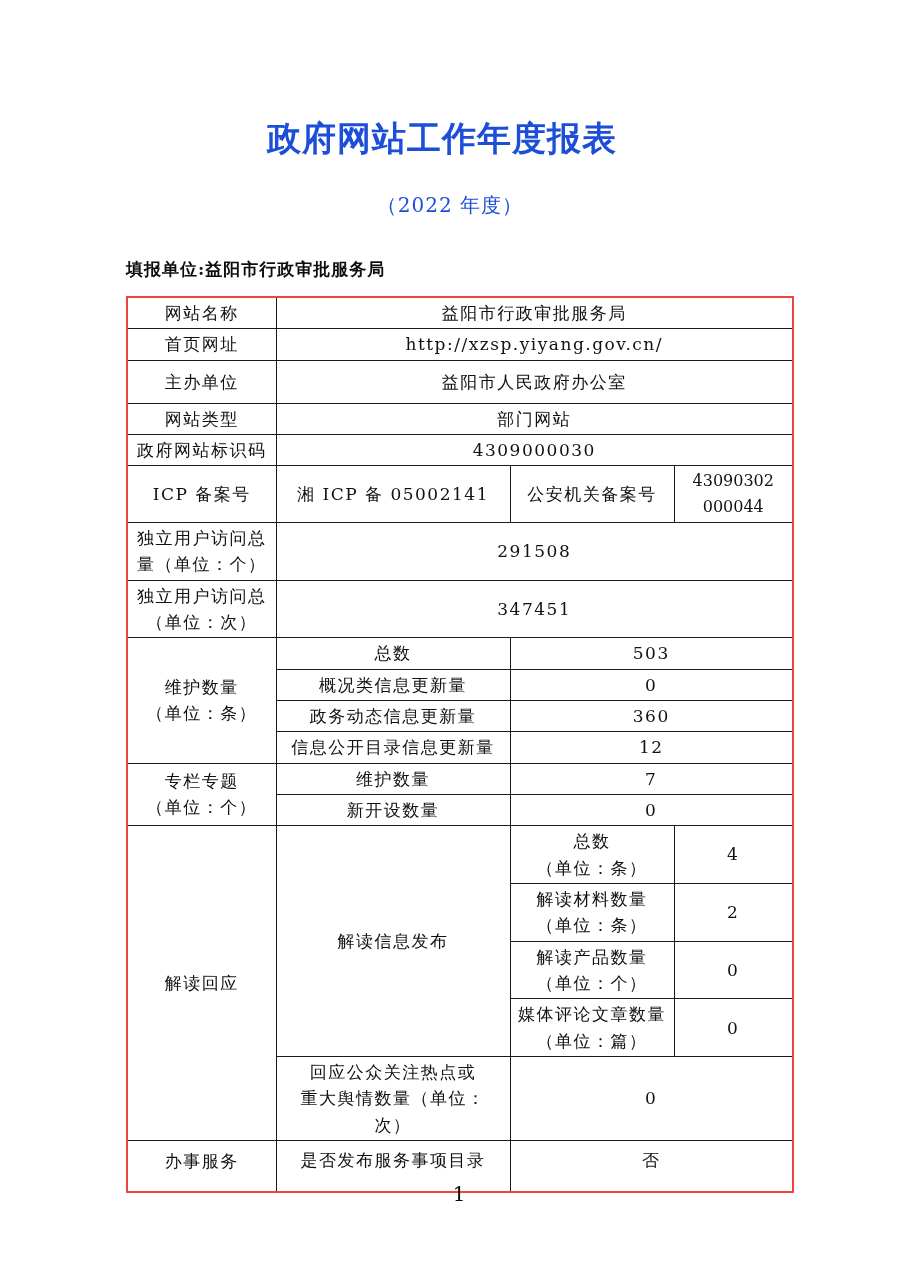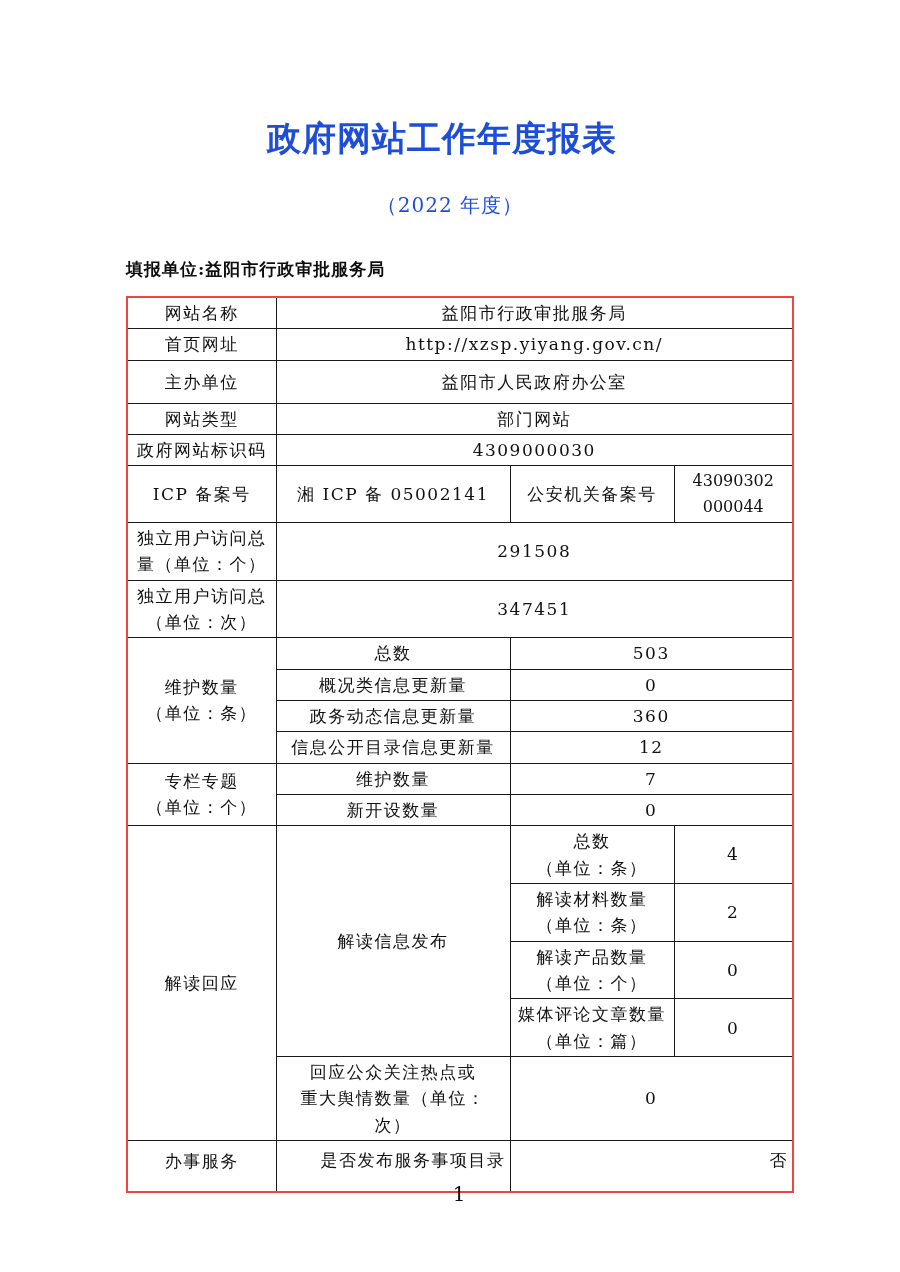--- a/index.html
+++ b/index.html
@@ -71,21 +71,20 @@
   table.report td.num-wrap {
     letter-spacing: 0;
     font-size: 16px;
     word-break: break-all;
     padding: 2px 18px;
     line-height: 1.6;
   }
   table.report td.valign-top {
     vertical-align: top;
     padding-top: 6px;
-    text-align: right;
   }
   table.report td.valign-bottom {
     vertical-align: bottom;
     padding-bottom: 16px;
   }
   .page-number {
     position: absolute;
     top: 1182px;
     left: 126px;
     width: 666px;

